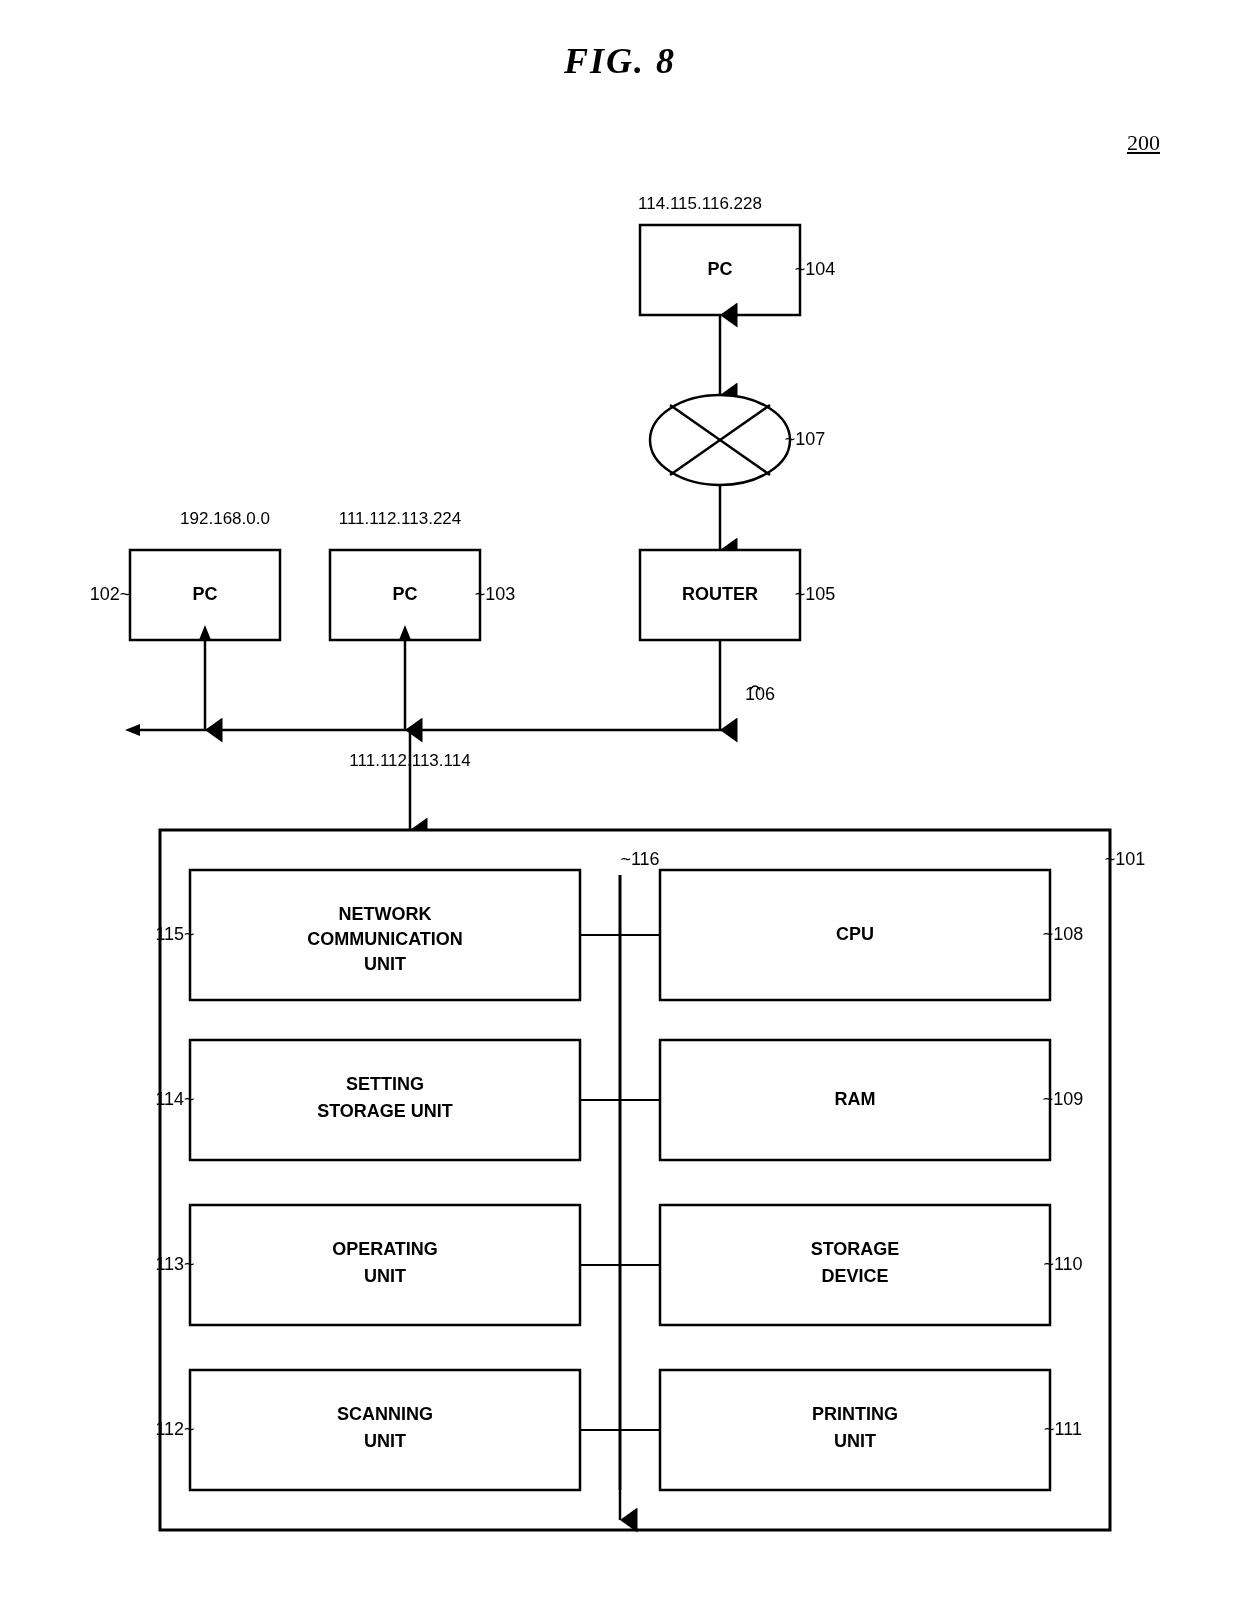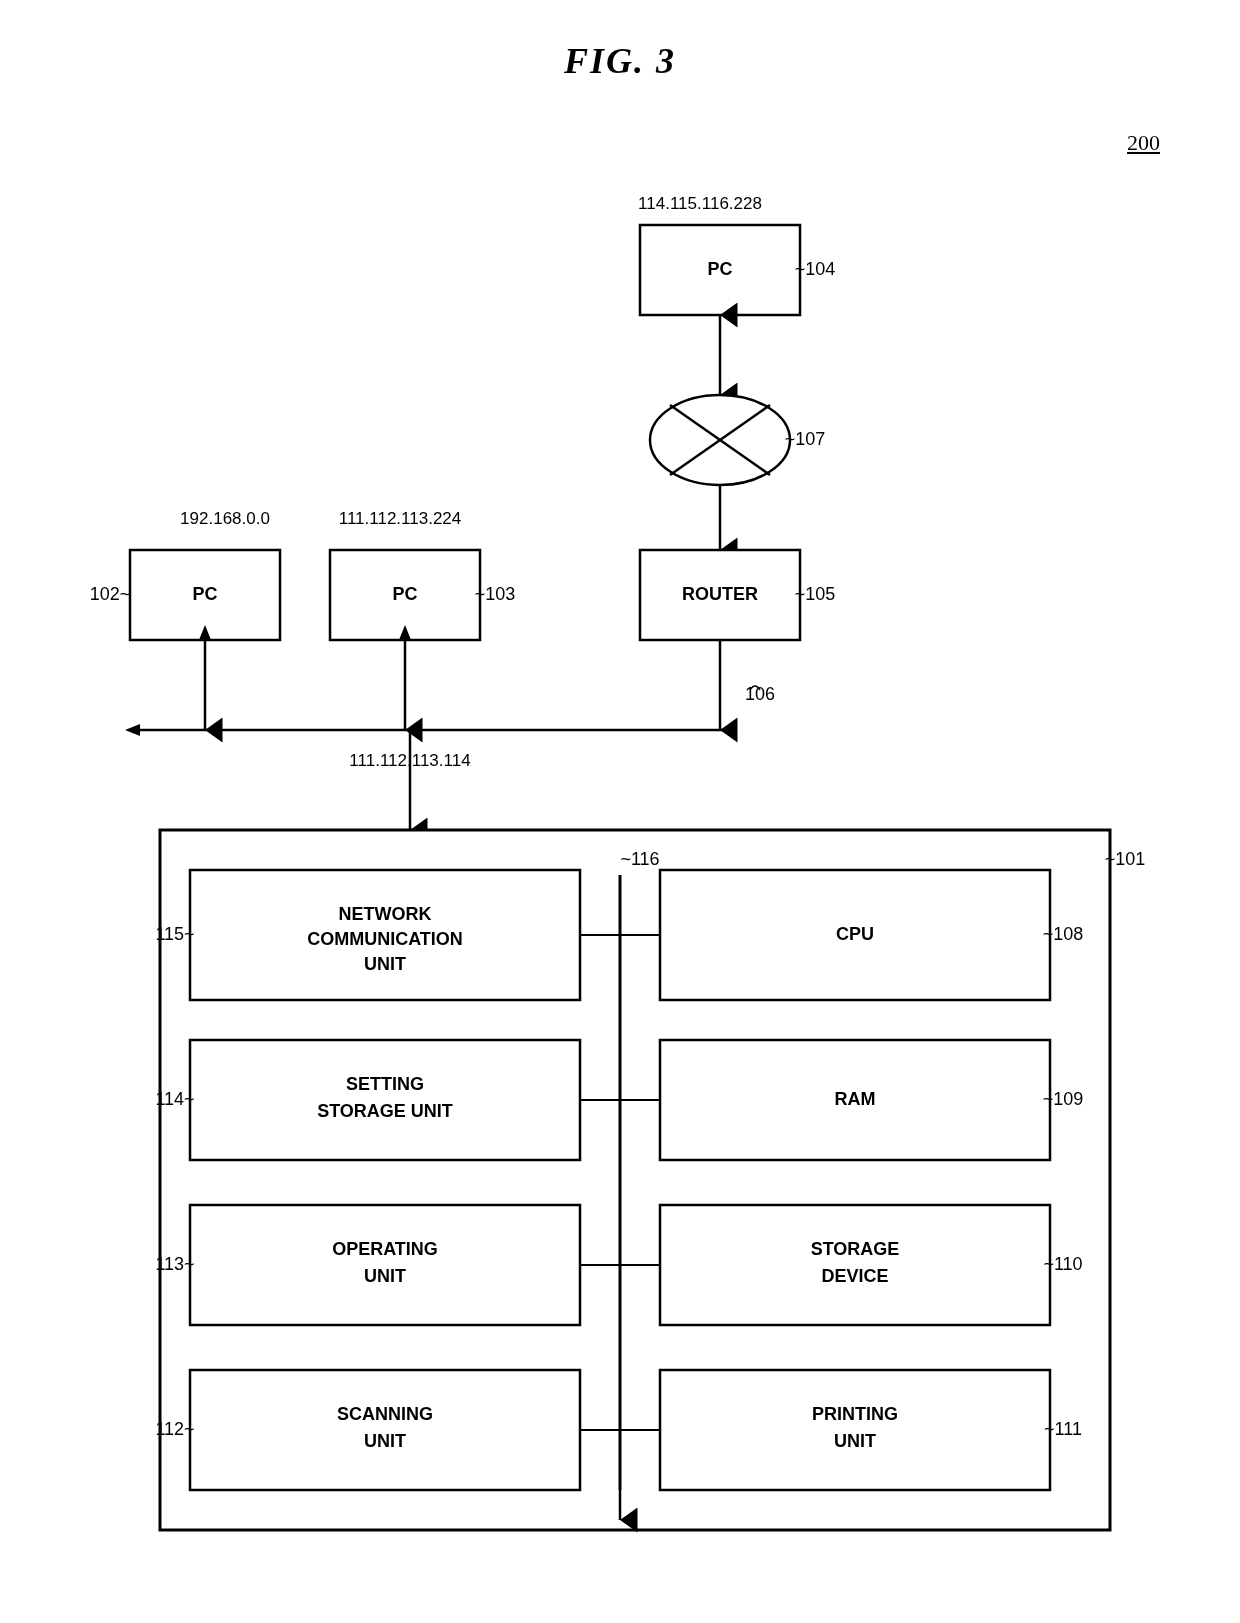--- a/index.html
+++ b/index.html
@@ -63,21 +63,21 @@
     .ip-label {
       font-family: 'Arial', sans-serif;
       font-size: 17px;
       text-anchor: middle;
       dominant-baseline: middle;
     }
   </style>
 </head>
 <body>
 
-<div class="page-title">FIG. 3</div>
+<div class="page-title">FIG. 8</div>
 <div class="ref-100">200</div>
 
 <div class="diagram">
   <svg viewBox="0 0 1120 1480" xmlns="http://www.w3.org/2000/svg">
 
     <text x="640" y="105" class="ip-label">114.115.116.228</text>
 
     <rect x="580" y="125" width="160" height="90" fill="white" stroke="black" stroke-width="2.5"></rect>
     <text x="660" y="170" class="box-label">PC</text>
 

